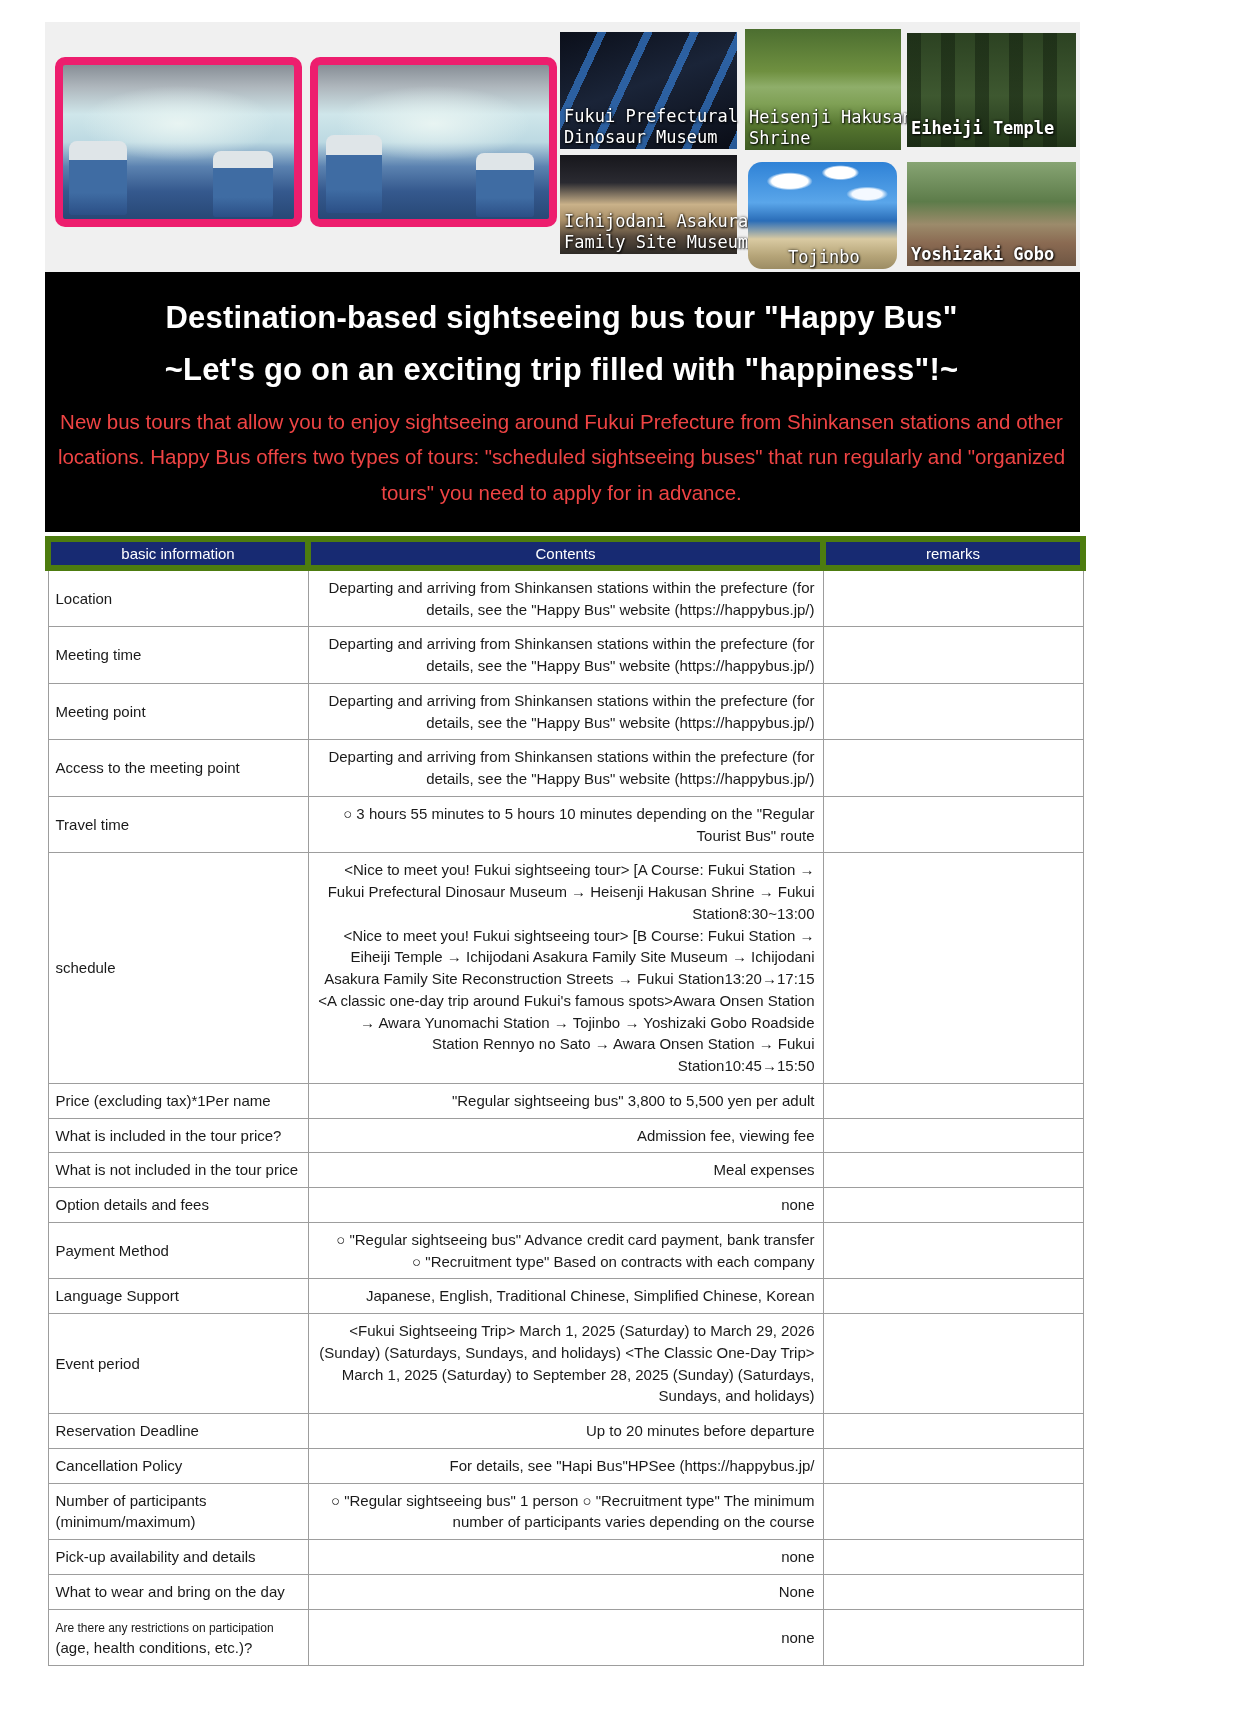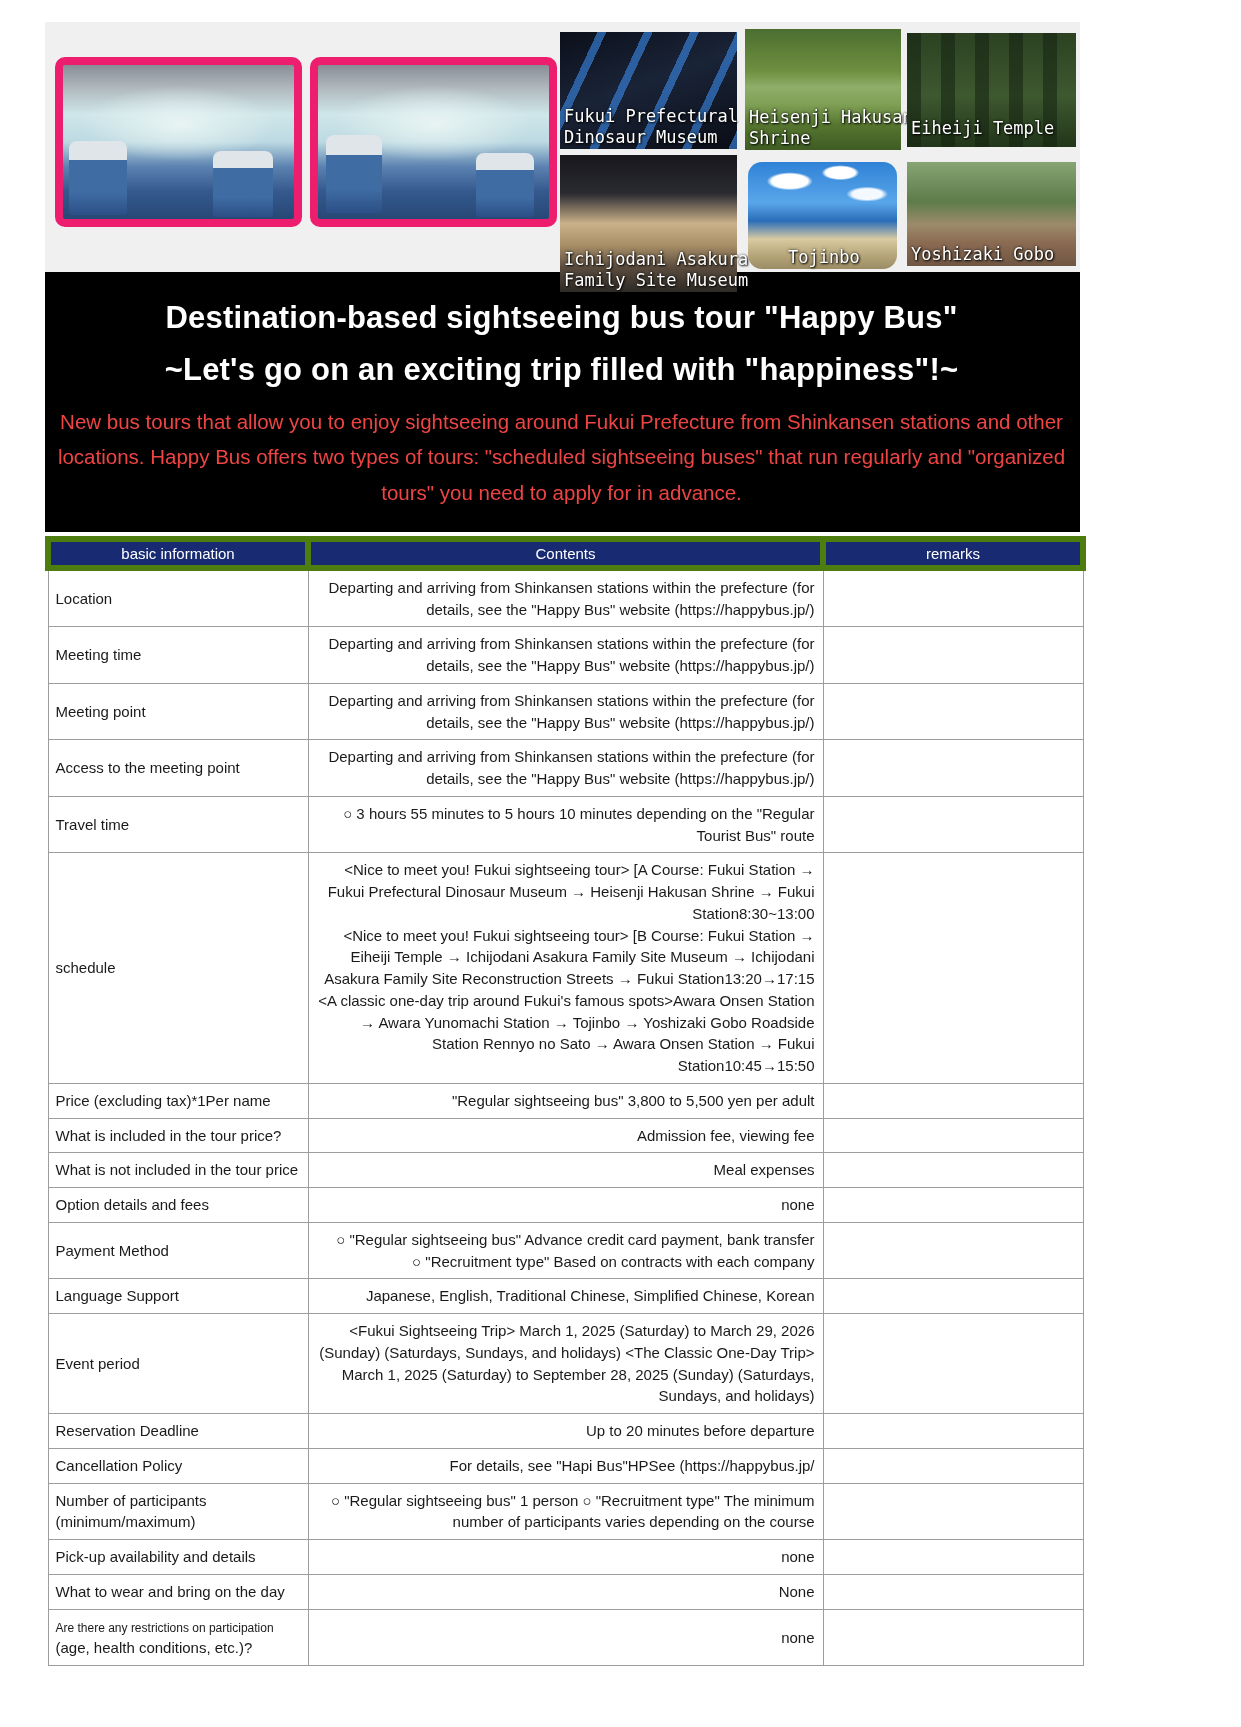--- a/index.html
+++ b/index.html
@@ -85,30 +85,30 @@
       <div class="seat" style="left:8px;bottom:6px;width:56px;height:78px;"></div>
       <div class="seat" style="left:158px;bottom:2px;width:58px;height:64px;"></div>
     </div>
 
     <div class="thumb t-dino" style="left:515px;top:10px;width:177px;height:117px;">
       <span class="caption">Fukui Prefectural Dinosaur Museum</span>
     </div>
     <div class="thumb t-heisenji" style="left:700px;top:7px;width:156px;height:121px;">
       <span class="caption">Heisenji Hakusan Shrine</span>
     </div>
-    <div class="thumb t-eiheiji" style="left:862px;top:11px;width:169px;height:114px;">
+    <div class="thumb t-eiheiji" style="left:862px;top:11px;width:169px;height:114px;font-weight:bold;">
       <span class="caption" style="bottom:8px;">Eiheiji Temple</span>
     </div>
-    <div class="thumb t-ichijodani" style="left:515px;top:133px;width:177px;height:137px;text-decoration:underline;">
+    <div class="thumb t-ichijodani" style="left:515px;top:133px;width:177px;height:99px;text-decoration:underline;">
       <span class="caption">Ichijodani Asakura Family Site Museum</span>
     </div>
     <div class="thumb t-tojinbo" style="left:703px;top:140px;width:149px;height:107px;border-radius:14px;">
       <span class="caption" style="left:40px;">Tojinbo</span>
     </div>
-    <div class="thumb t-yoshizaki" style="left:862px;top:140px;width:169px;height:104px;">
+    <div class="thumb t-yoshizaki" style="left:862px;top:140px;width:169px;height:104px;font-weight:bold;">
       <span class="caption">Yoshizaki Gobo</span>
     </div>
   </div>
 
   <div class="banner">
     <h1>
       <span>Destination-based sightseeing bus tour "Happy Bus"</span><br>
       <span>~Let's go on an exciting trip filled with "happiness"!~</span>
     </h1>
     <p>New bus tours that allow you to enjoy sightseeing around Fukui Prefecture from Shinkansen stations and other locations. Happy Bus offers two types of tours: "scheduled sightseeing buses" that run regularly and "organized tours" you need to apply for in advance.</p>

